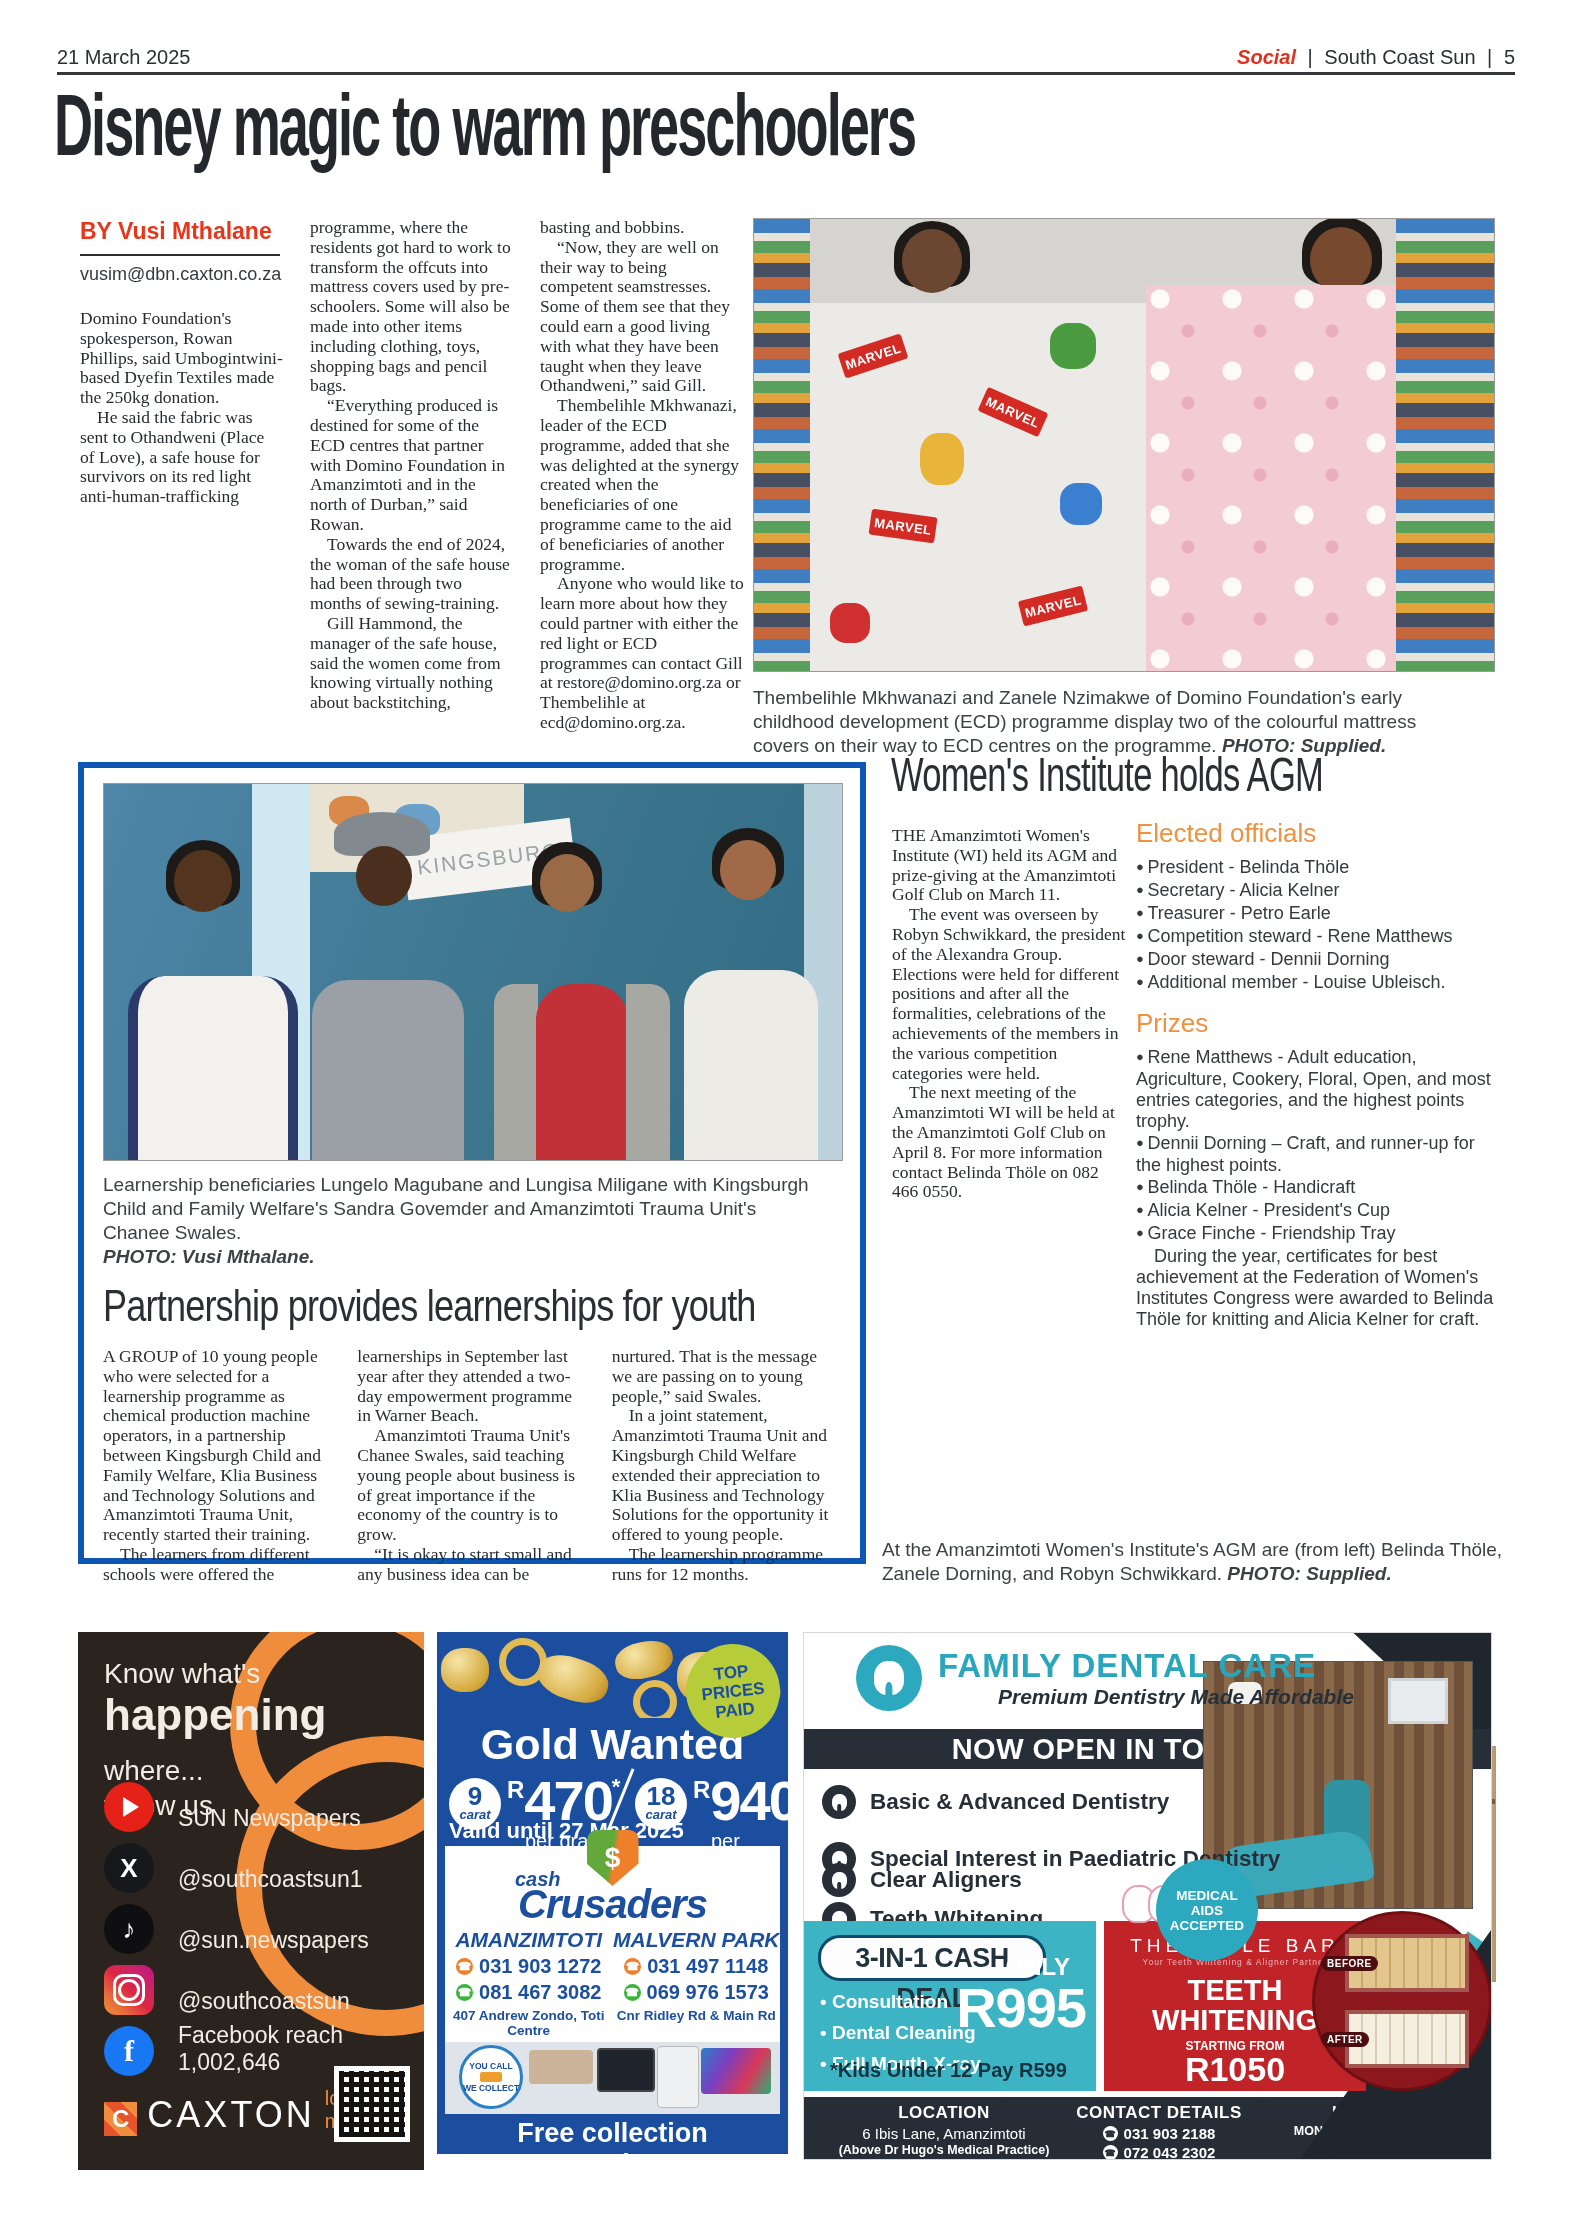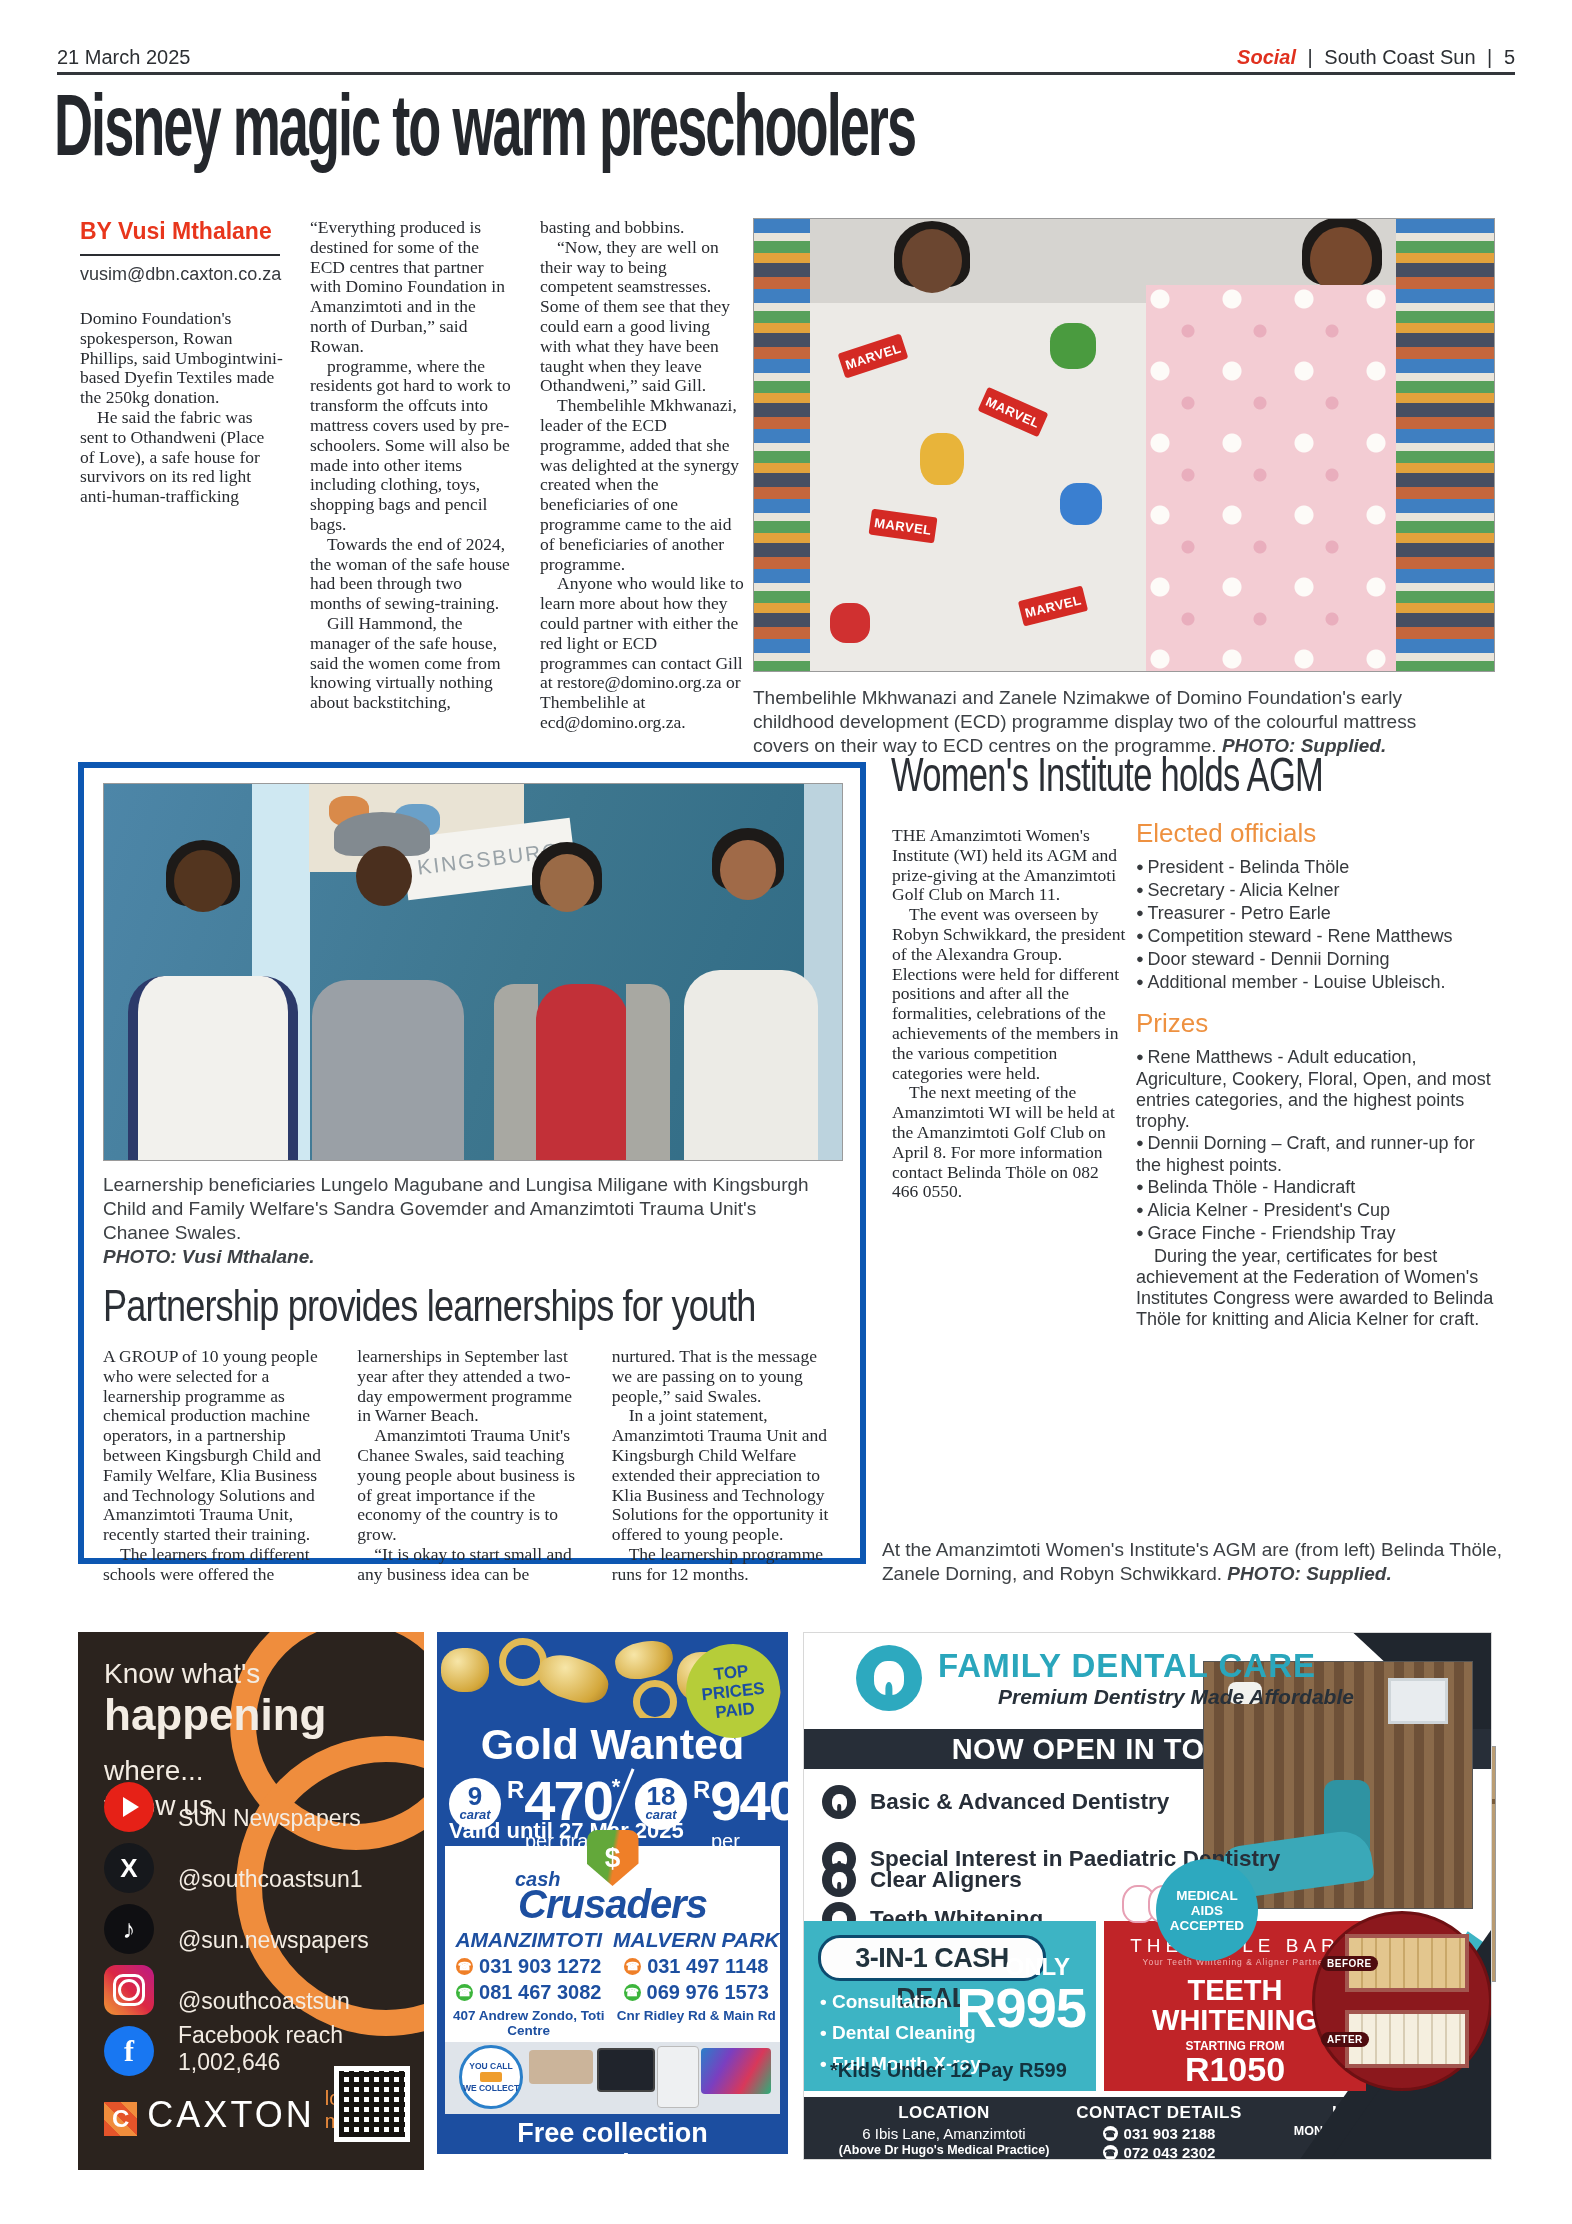--- a/index.html
+++ b/index.html
@@ -239,22 +239,22 @@
       <div class="byline-name">BY Vusi Mthalane</div>
       <div class="byline-rule"></div>
       <div class="byline-email">vusim@dbn.caxton.co.za</div>
       <div class="serif">
           <p class="para">Domino Foundation's spokesperson, Rowan Phillips, said Umbogintwini-based Dyefin Textiles made the 250kg donation.</p>
           <p class="para">He said the fabric was sent to Othandweni (Place of Love), a safe house for survivors on its red light anti-human-trafficking</p>
         </div>
     </div>
     <div style="width:203px;">
       <div class="serif">
+          <p class="para">programme, where the residents got hard to work to transform the offcuts into mattress covers used by pre-schoolers. Some will also be made into other items including clothing, toys, shopping bags and pencil bags.</p>
           <p class="para">“Everything produced is destined for some of the ECD centres that partner with Domino Foundation in Amanzimtoti and in the north of Durban,” said Rowan.</p>
-          <p class="para">programme, where the residents got hard to work to transform the offcuts into mattress covers used by pre-schoolers. Some will also be made into other items including clothing, toys, shopping bags and pencil bags.</p>
           <p class="para">Towards the end of 2024, the woman of the safe house had been through two months of sewing-training.</p>
           <p class="para">Gill Hammond, the manager of the safe house, said the women come from knowing virtually nothing about backstitching,</p>
         </div>
     </div>
     <div style="width:204px;">
       <div class="serif">
           <p class="para">basting and bobbins.</p>
           <p class="para">“Now, they are well on their way to being competent seamstresses. Some of them see that they could earn a good living with what they have been taught when they leave Othandweni,” said Gill.</p>
           <p class="para">Thembelihle Mkhwanazi, leader of the ECD programme, added that she was delighted at the synergy created when the beneficiaries of one programme came to the aid of beneficiaries of another programme.</p>
           <p class="para">Anyone who would like to learn more about how they could partner with either the red light or ECD programmes can contact Gill at restore@domino.org.za or Thembelihle at ecd@domino.org.za.</p>

